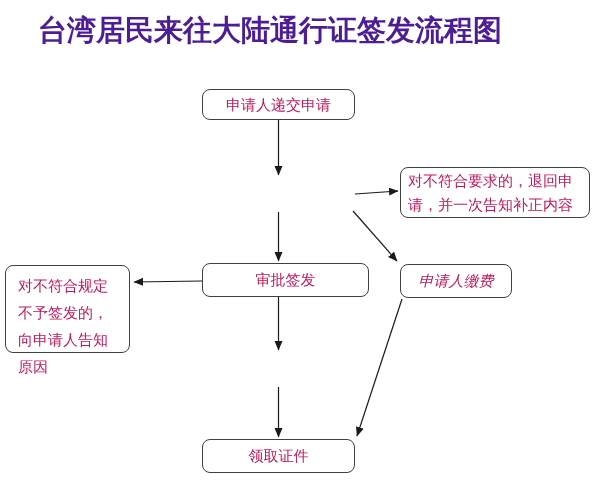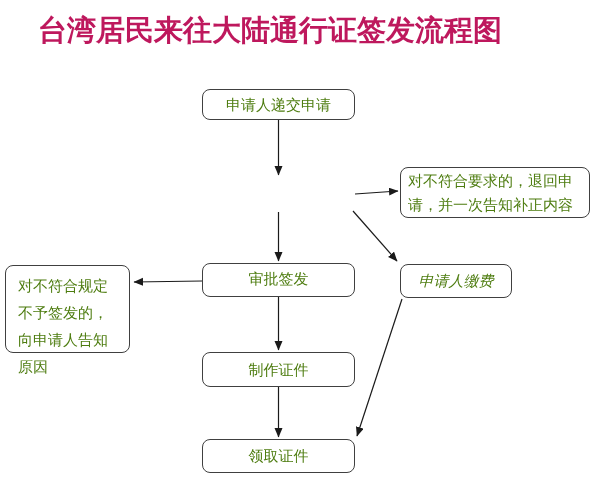--- a/index.html
+++ b/index.html
@@ -14,53 +14,53 @@
     height: 501px;
     background: #ffffff;
     overflow: hidden;
   }
   #diagram-title {
     position: absolute;
     left: 38px;
     top: 11px;
     font-size: 29px;
     font-weight: bold;
-    color: #be185d;
+    color: #4c1d95;
     letter-spacing: 0px;
     white-space: nowrap;
   }
   #arrow-layer {
     position: absolute;
     left: 0;
     top: 0;
     width: 605px;
     height: 501px;
   }
   .node {
     position: absolute;
     box-sizing: border-box;
     border: 1.5px solid #404040;
     border-radius: 8px;
     background: #ffffff;
-    color: #4d7c0f;
+    color: #be185d;
     font-size: 15px;
     line-height: 1.45;
     display: flex;
     align-items: center;
     justify-content: center;
     text-align: center;
   }
   .node.annotation {
     text-align: left;
     justify-content: flex-start;
   }
   #node-submit        { left: 202px; top:  89px; width: 153px; height: 31px; }
   #node-window        { left: 202px; top: 177px; width: 153px; height: 35px; }
   #node-reject-return { left: 400px; top: 167px; width: 190px; height: 51px; padding: 2px 7px; line-height: 24px; }
-  #node-approve       { left: 202px; top: 263px; width: 153px; height: 34px; font-family: Liberation Serif, serif; }
+  #node-approve       { left: 202px; top: 263px; width: 167px; height: 34px; }
   #node-notify-reason { left:   5px; top: 237px; width: 125px; height: 88px; padding: 6px 8px 6px 12px; line-height: 27px; align-items: flex-start; margin-top: 28px; }
   #node-pay           { left: 400px; top: 264px; width: 112px; height: 34px; font-style: italic; }
   #node-produce       { left: 202px; top: 352px; width: 153px; height: 35px; }
   #node-receive       { left: 202px; top: 439px; width: 153px; height: 34px; }
 </style>
 </head>
 <body>
 
 <div id="page">
 
@@ -88,17 +88,16 @@
 
 
   <div class="node annotation" id="node-reject-return">对不符合要求的，退回申请，并一次告知补正内容</div>
 
   <div class="node" id="node-approve">审批签发</div>
 
   <div class="node annotation" id="node-notify-reason">对不符合规定不予签发的，向申请人告知原因</div>
 
   <div class="node" id="node-pay">申请人缴费</div>
 
-  <div class="node" id="node-produce">制作证件</div>
 
   <div class="node" id="node-receive">领取证件</div>
 
 </div>
 
 </body></html>

